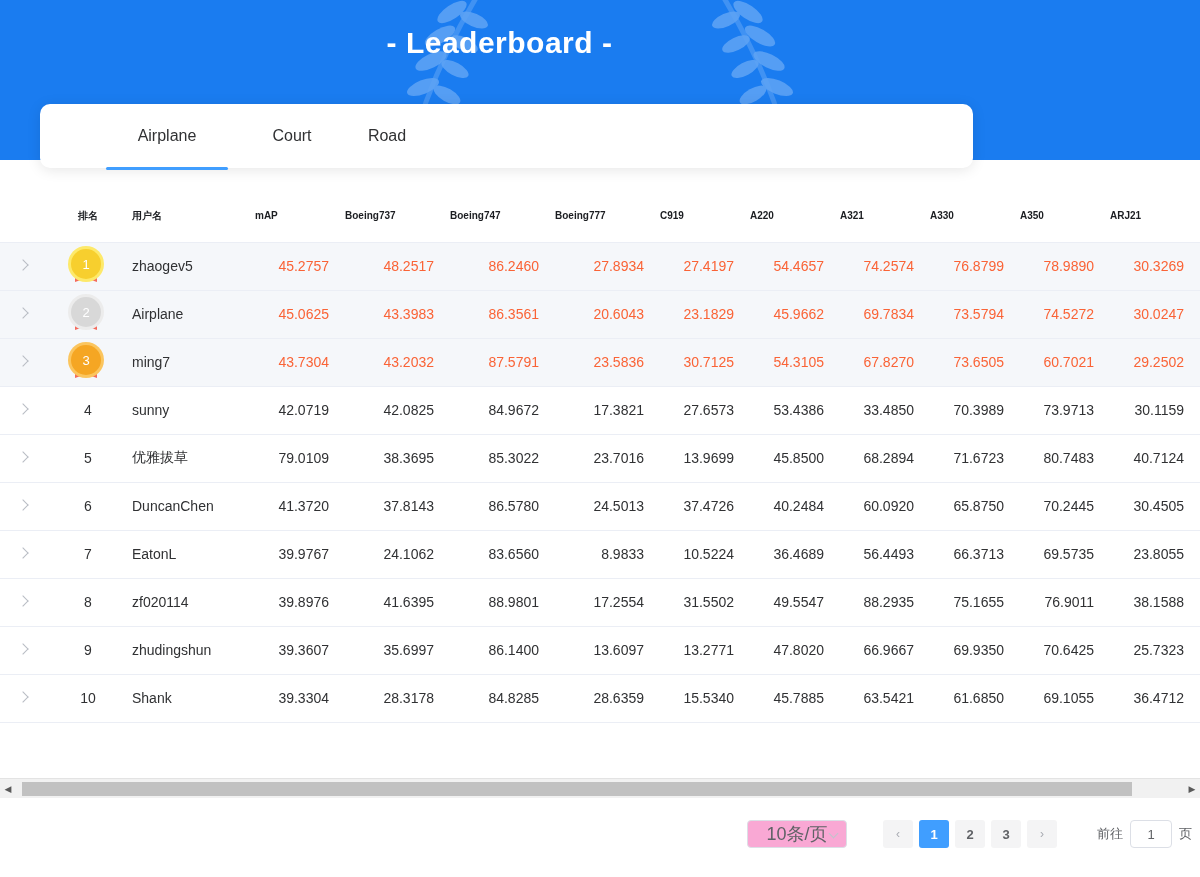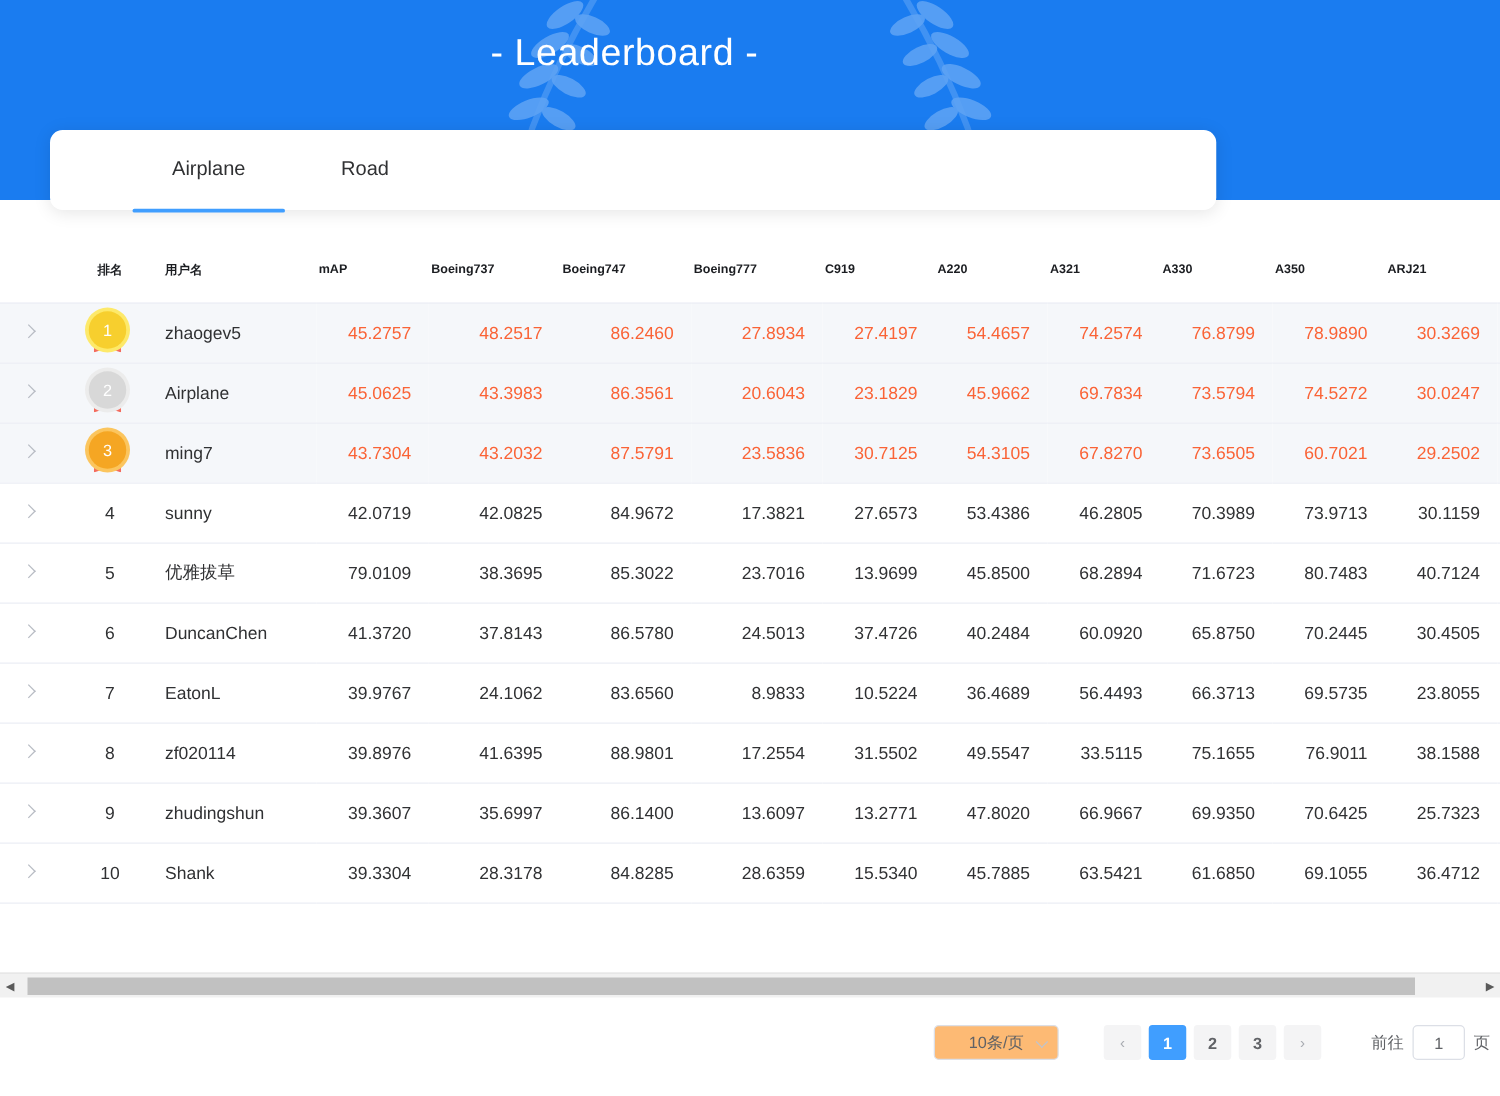--- a/index.html
+++ b/index.html
@@ -15,21 +15,21 @@
     position: absolute; top: 0; left: 0;
     width: 1200px; height: 160px;
     background: #1a7cf0;
     overflow: hidden;
   }
   .banner-title {
     position: absolute; top: 26px; left: 0; width: 999px;
     text-align: center;
     color: #ffffff;
     font-size: 30px;
-    font-weight: 400;
+    font-weight: 700;
     letter-spacing: .5px;
     z-index: 3;
   }
   .laurel { position: absolute; top: -6px; z-index: 1; opacity: .30; }
   .laurel.left  { left: 388px; }
   .laurel.right { left: 712px; transform: scaleX(-1); }
 
   
   .tab-card {
     position: absolute; top: 104px; left: 40px;
@@ -153,21 +153,21 @@
     position: absolute; left: 0; top: 812px; width: 1200px; height: 44px;
     display: flex; align-items: center; justify-content: flex-end;
     padding-right: 8px;
     font-size: 13px; color: #606266;
   }
   .page-size {
     position: relative;
     width: 100px; height: 28px;
     border: 1px solid #dcdfe6; border-radius: 4px;
     display: flex; align-items: center; justify-content: center;
-    background: #fdba74; cursor: pointer; color: #606266; font-size: 13px;
+    background: #f9a8d4; cursor: pointer; color: #606266; font-size: 18px;
   }
   .page-size .caret {
     position: absolute; right: 9px; top: 9px;
     width: 7px; height: 7px;
     border-left: 1.4px solid #c0c4cc; border-bottom: 1.4px solid #c0c4cc;
     transform: rotate(-45deg);
   }
   .pager { display: flex; align-items: center; margin-left: 36px; gap: 6px; }
   .pbtn {
     min-width: 30px; height: 28px; padding: 0 6px;
@@ -222,20 +222,21 @@
       <ellipse cx="26" cy="146" rx="17" ry="7" transform="rotate(-14 26 146)"></ellipse>
       <ellipse cx="49" cy="155" rx="15" ry="6.5" transform="rotate(34 49 155)"></ellipse>
     </g>
   </svg>
   <div class="banner-title">- Leaderboard -</div>
 </div>
 
 <div class="tab-card">
   <div class="tabs">
     <div class="tab tab-airplane active">Airplane</div>
+    <div class="tab tab-court">Court</div>
     <div class="tab tab-road">Road</div>
   </div>
 </div>
 
 <div class="table-wrap">
   <table>
     <thead>
       <tr>
         <th class="c-exp"></th>
         <th class="c-rank">排名</th>
@@ -305,21 +306,21 @@
         <tr>
           <td class="c-exp"><span class="chev"></span></td>
           <td class="c-rank">4</td>
           <td class="c-name">sunny</td>
           <td class="c-num">42.0719</td>
           <td class="c-num wide">42.0825</td>
           <td class="c-num wide">84.9672</td>
           <td class="c-num wide">17.3821</td>
           <td class="c-num">27.6573</td>
           <td class="c-num">53.4386</td>
-          <td class="c-num">46.2805</td>
+          <td class="c-num">33.4850</td>
           <td class="c-num">70.3989</td>
           <td class="c-num">73.9713</td>
           <td class="c-num">30.1159</td>
           <td class="c-date">2021-10-07 2</td>
         </tr>
         <tr>
           <td class="c-exp"><span class="chev"></span></td>
           <td class="c-rank">5</td>
           <td class="c-name">优雅拔草</td>
           <td class="c-num">79.0109</td>
@@ -369,21 +370,21 @@
         <tr>
           <td class="c-exp"><span class="chev"></span></td>
           <td class="c-rank">8</td>
           <td class="c-name">zf020114</td>
           <td class="c-num">39.8976</td>
           <td class="c-num wide">41.6395</td>
           <td class="c-num wide">88.9801</td>
           <td class="c-num wide">17.2554</td>
           <td class="c-num">31.5502</td>
           <td class="c-num">49.5547</td>
-          <td class="c-num">33.5115</td>
+          <td class="c-num">88.2935</td>
           <td class="c-num">75.1655</td>
           <td class="c-num">76.9011</td>
           <td class="c-num">38.1588</td>
           <td class="c-date">2021-09-28 1</td>
         </tr>
         <tr>
           <td class="c-exp"><span class="chev"></span></td>
           <td class="c-rank">9</td>
           <td class="c-name">zhudingshun</td>
           <td class="c-num">39.3607</td>

